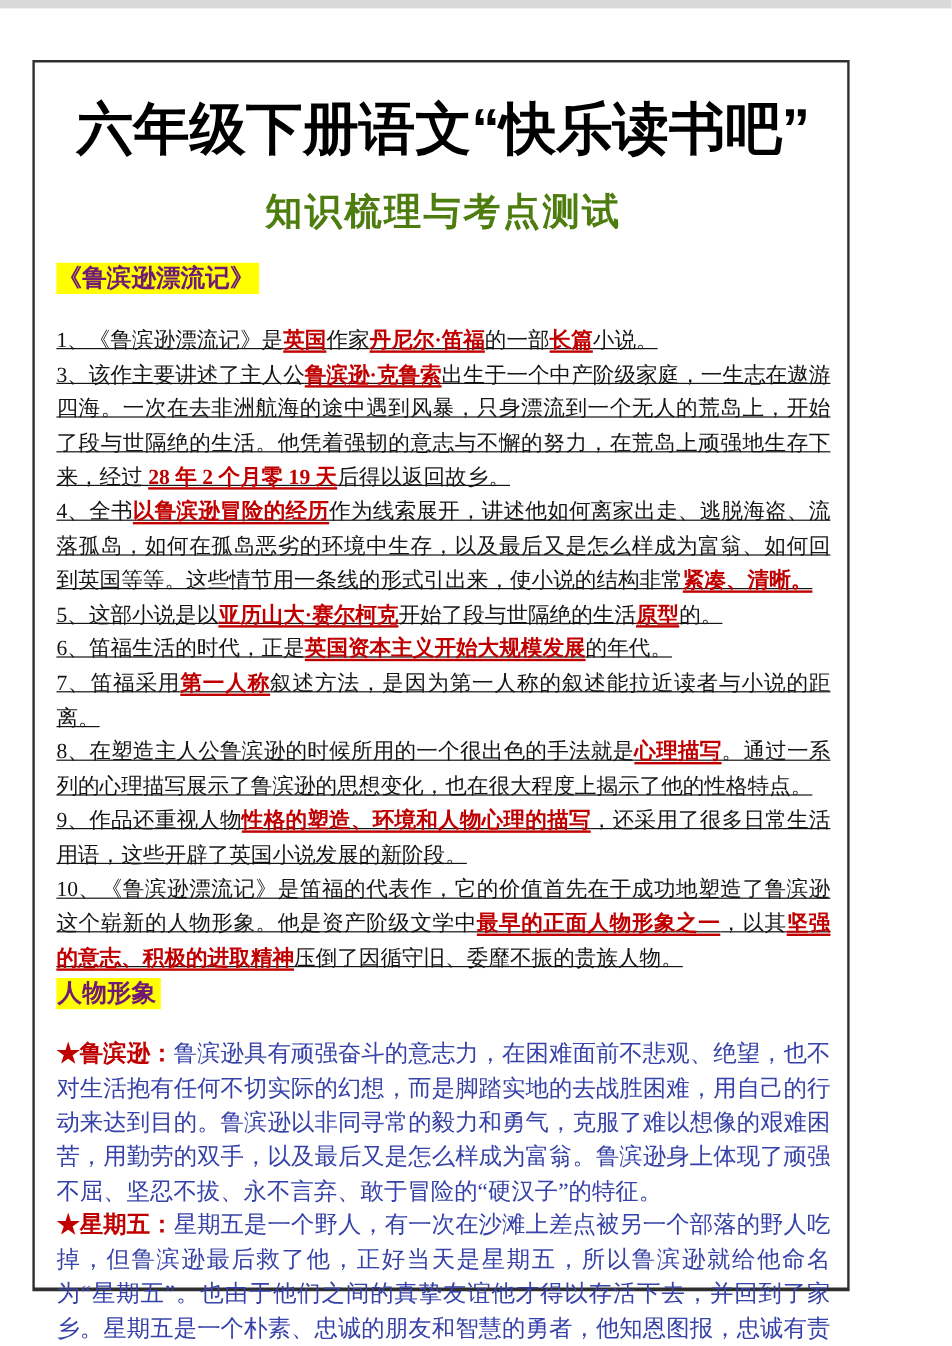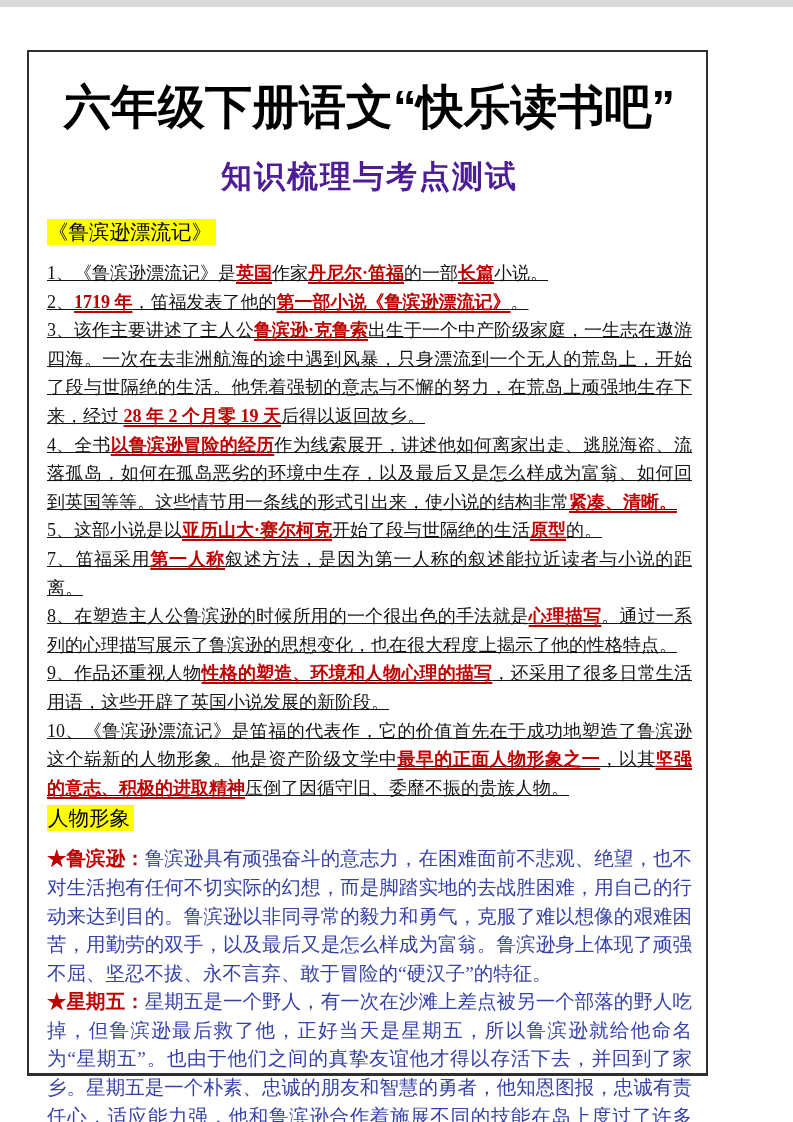--- a/index.html
+++ b/index.html
@@ -41,31 +41,31 @@
     white-space: nowrap;
     letter-spacing: 0px;
   }
   h2.subtitle {
     margin: 22px 0 18px 0;
     text-align: center;
     font-family: "Liberation Sans", "DejaVu Sans", sans-serif;
     font-weight: bold;
     font-size: 31px;
     letter-spacing: 2px;
-    color: #4c1d95;
+    color: #4d7c0f;
   }
   .hl {
     display: inline-block;
     background: #ffff00;
-    color: #000000;
-    font-weight: normal;
+    color: #701a75;
+    font-weight: bold;
     font-size: 20.5px;
     line-height: 26px;
     padding: 0 4px 0 1px;
-    margin: 3px 0 14px 0;
+    margin: 3px 0 24px 0;
   }
   p.fact {
     margin: 0;
     font-size: 18px;
     line-height: 28.6px;
     text-align: justify;
     color: #151515;
     text-decoration: underline;
   }
   p.fact .em {
@@ -95,24 +95,24 @@
 
 <div class="page">
   <h1 class="title">六年级下册语文“快乐读书吧”</h1>
   <h2 class="subtitle">知识梳理与考点测试</h2>
 
   <div>
     <span class="hl">《鲁滨逊漂流记》</span>
   </div>
   <div>
       <p class="fact"><span>1、《鲁滨逊漂流记》是</span><span class="em">英国</span><span>作家</span><span class="em">丹尼尔·笛福</span><span>的一部</span><span class="em">长篇</span><span>小说。</span></p>
-      <p class="fact"><span>2、</span><span class="em">1719 年</span><span>，笛福发表了他的</span><span class="em">第一部小说《鲁滨逊漂流记》</span><span>。</span></p>
       <p class="fact"><span>3、该作主要讲述了主人公</span><span class="em">鲁滨逊·克鲁索</span><span>出生于一个中产阶级家庭，一生志在遨游四海。一次在去非洲航海的途中遇到风暴，只身漂流到一个无人的荒岛上，开始了段与世隔绝的生活。他凭着强韧的意志与不懈的努力，在荒岛上顽强地生存下来，经过 </span><span class="em">28 年 2 个月零 19 天</span><span>后得以返回故乡。</span></p>
       <p class="fact"><span>4、全书</span><span class="em">以鲁滨逊冒险的经历</span><span>作为线索展开，讲述他如何离家出走、逃脱海盗、流落孤岛，如何在孤岛恶劣的环境中生存，以及最后又是怎么样成为富翁、如何回到英国等等。这些情节用一条线的形式引出来，使小说的结构非常</span><span class="em">紧凑、清晰。</span></p>
       <p class="fact"><span>5、这部小说是以</span><span class="em">亚历山大·赛尔柯克</span><span>开始了段与世隔绝的生活</span><span class="em">原型</span><span>的。</span></p>
+      <p class="fact"><span>6、笛福生活的时代，正是</span><span class="em">英国资本主义开始大规模发展</span><span>的年代。</span></p>
       <p class="fact"><span>7、笛福采用</span><span class="em">第一人称</span><span>叙述方法，是因为第一人称的叙述能拉近读者与小说的距离。</span></p>
       <p class="fact"><span>8、在塑造主人公鲁滨逊的时候所用的一个很出色的手法就是</span><span class="em">心理描写</span><span>。通过一系列的心理描写展示了鲁滨逊的思想变化，也在很大程度上揭示了他的性格特点。</span></p>
       <p class="fact"><span>9、作品还重视人物</span><span class="em">性格的塑造、环境和人物心理的描写</span><span>，还采用了很多日常生活用语，这些开辟了英国小说发展的新阶段。</span></p>
       <p class="fact"><span>10、《鲁滨逊漂流记》是笛福的代表作，它的价值首先在于成功地塑造了鲁滨逊这个崭新的人物形象。他是资产阶级文学中</span><span class="em">最早的正面人物形象之一</span><span>，以其</span><span class="em">坚强的意志、积极的进取精神</span><span>压倒了因循守旧、委靡不振的贵族人物。</span></p>
     </div>
 
   <div>
     <span class="hl">人物形象</span>
   </div>
   <div>

